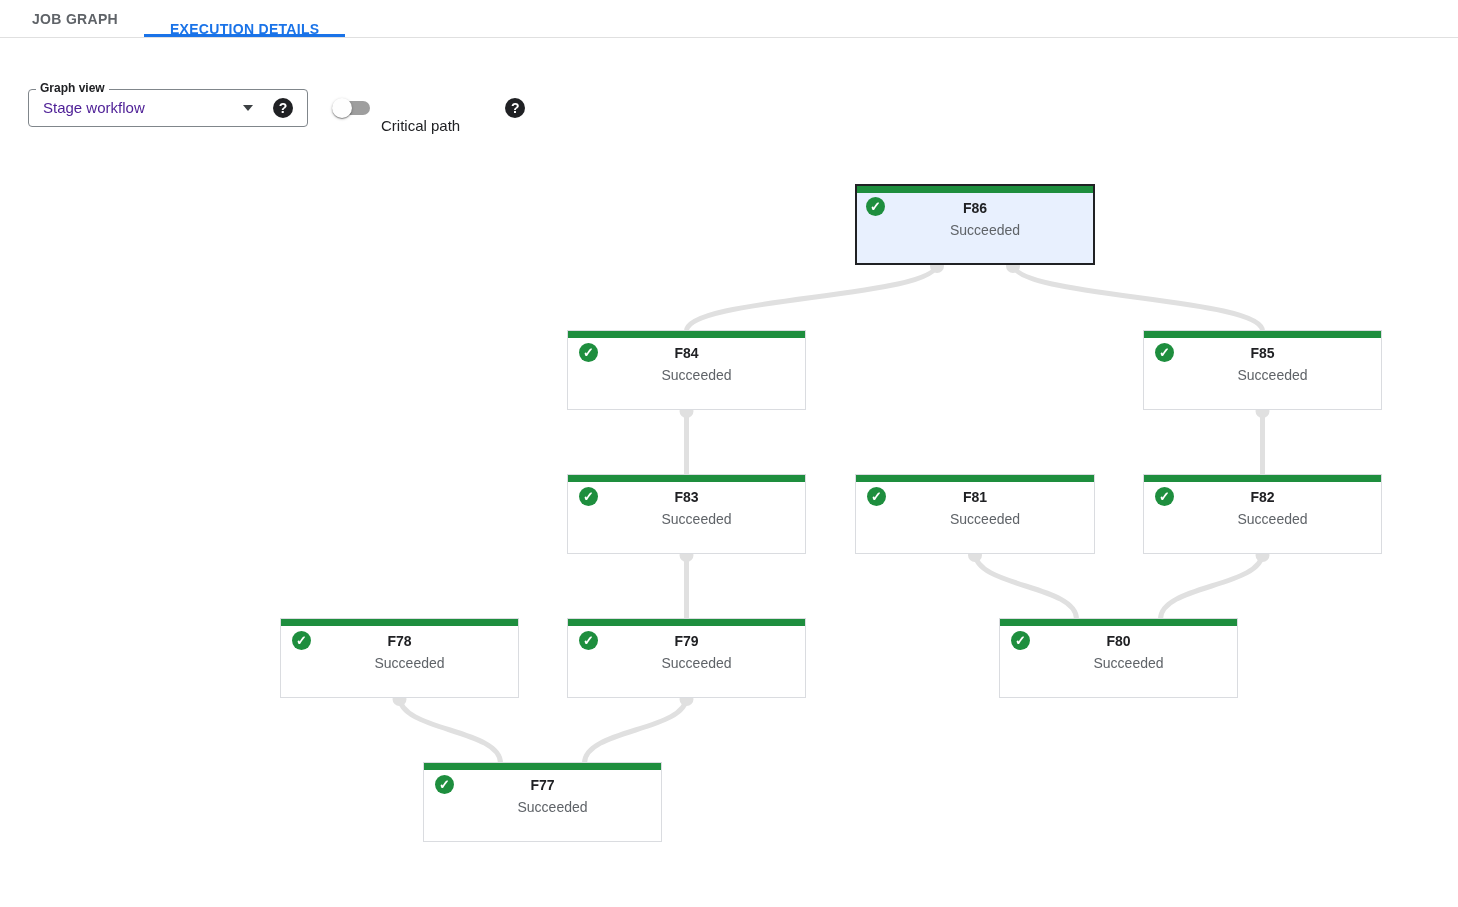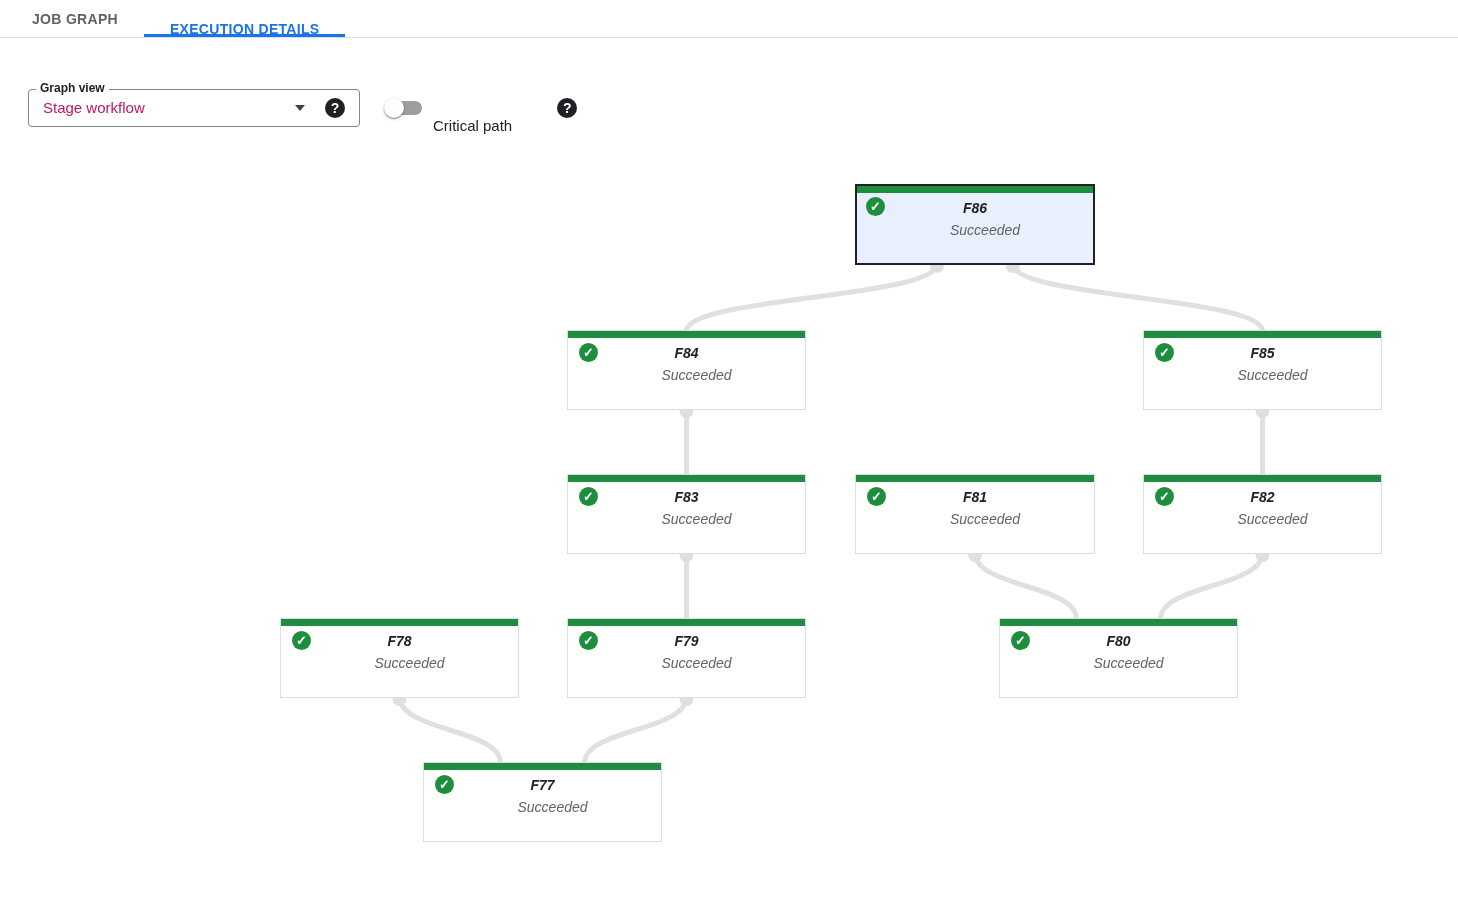--- a/index.html
+++ b/index.html
@@ -21,29 +21,29 @@
   }
   .tab.active { color: #1a73e8; margin-top: 20px; }
   .tab.active::after {
     content: ""; position: absolute; left: 0; right: 0; bottom: 0;
     height: 3px; background: #1a73e8;
   }
 
   
   .controls { position: absolute; top: 81px; left: 28px; display: flex; align-items: center; }
   .field {
-    position: relative; width: 332px; height: 38px;
+    position: relative; width: 280px; height: 38px;
     border: 1px solid #80868b; border-radius: 4px;
     display: flex; align-items: center; padding: 0 14px; cursor: pointer; background: #fff;
   }
   .field-label {
     position: absolute; top: -9px; left: 7px; background: #fff; padding: 0 4px;
     font-size: 12px; font-weight: bold; color: #202124; line-height: 14px;
   }
-  .field-value { flex: 1; font-size: 15px; color: #be185d; }
+  .field-value { flex: 1; font-size: 15px; color: #4c1d95; }
   .caret {
     width: 0; height: 0; margin-right: 20px;
     border-left: 5px solid transparent; border-right: 5px solid transparent;
     border-top: 6px solid #3c4043;
   }
   .help {
     width: 20px; height: 20px; border-radius: 50%; background: #202124;
     color: #fff; font-size: 14px; font-weight: bold; line-height: 20px;
     text-align: center; display: inline-block; cursor: pointer; flex: none;
   }
@@ -69,21 +69,21 @@
     cursor: pointer;
   }
   .node.selected { background: #e8f0fe; border: 2px solid #202124; }
   .node .bar { width: 100%; height: 7px; background: #1e8e3e; }
   .node .check {
     position: absolute; left: 11px; top: 12px; width: 19px; height: 19px;
     border-radius: 50%; background: #1e8e3e; color: #fff;
     font-size: 13px; font-weight: bold; line-height: 19px; text-align: center;
   }
   .node.selected .check { left: 9px; top: 11px; }
-  .node .body { padding-top: 7px; text-align: center; font-style: italic; }
+  .node .body { padding-top: 7px; text-align: center; }
   .node .title { font-size: 14px; font-weight: bold; color: #202124; line-height: 17px; }
   .node .status { font-size: 14px; color: #5f6368; line-height: 16px; margin-top: 5px; padding-left: 20px; }
 </style>
 </head>
 <body>
 
 <div class="tabbar">
   <div class="tab">
     <span>JOB GRAPH</span>
   </div>

